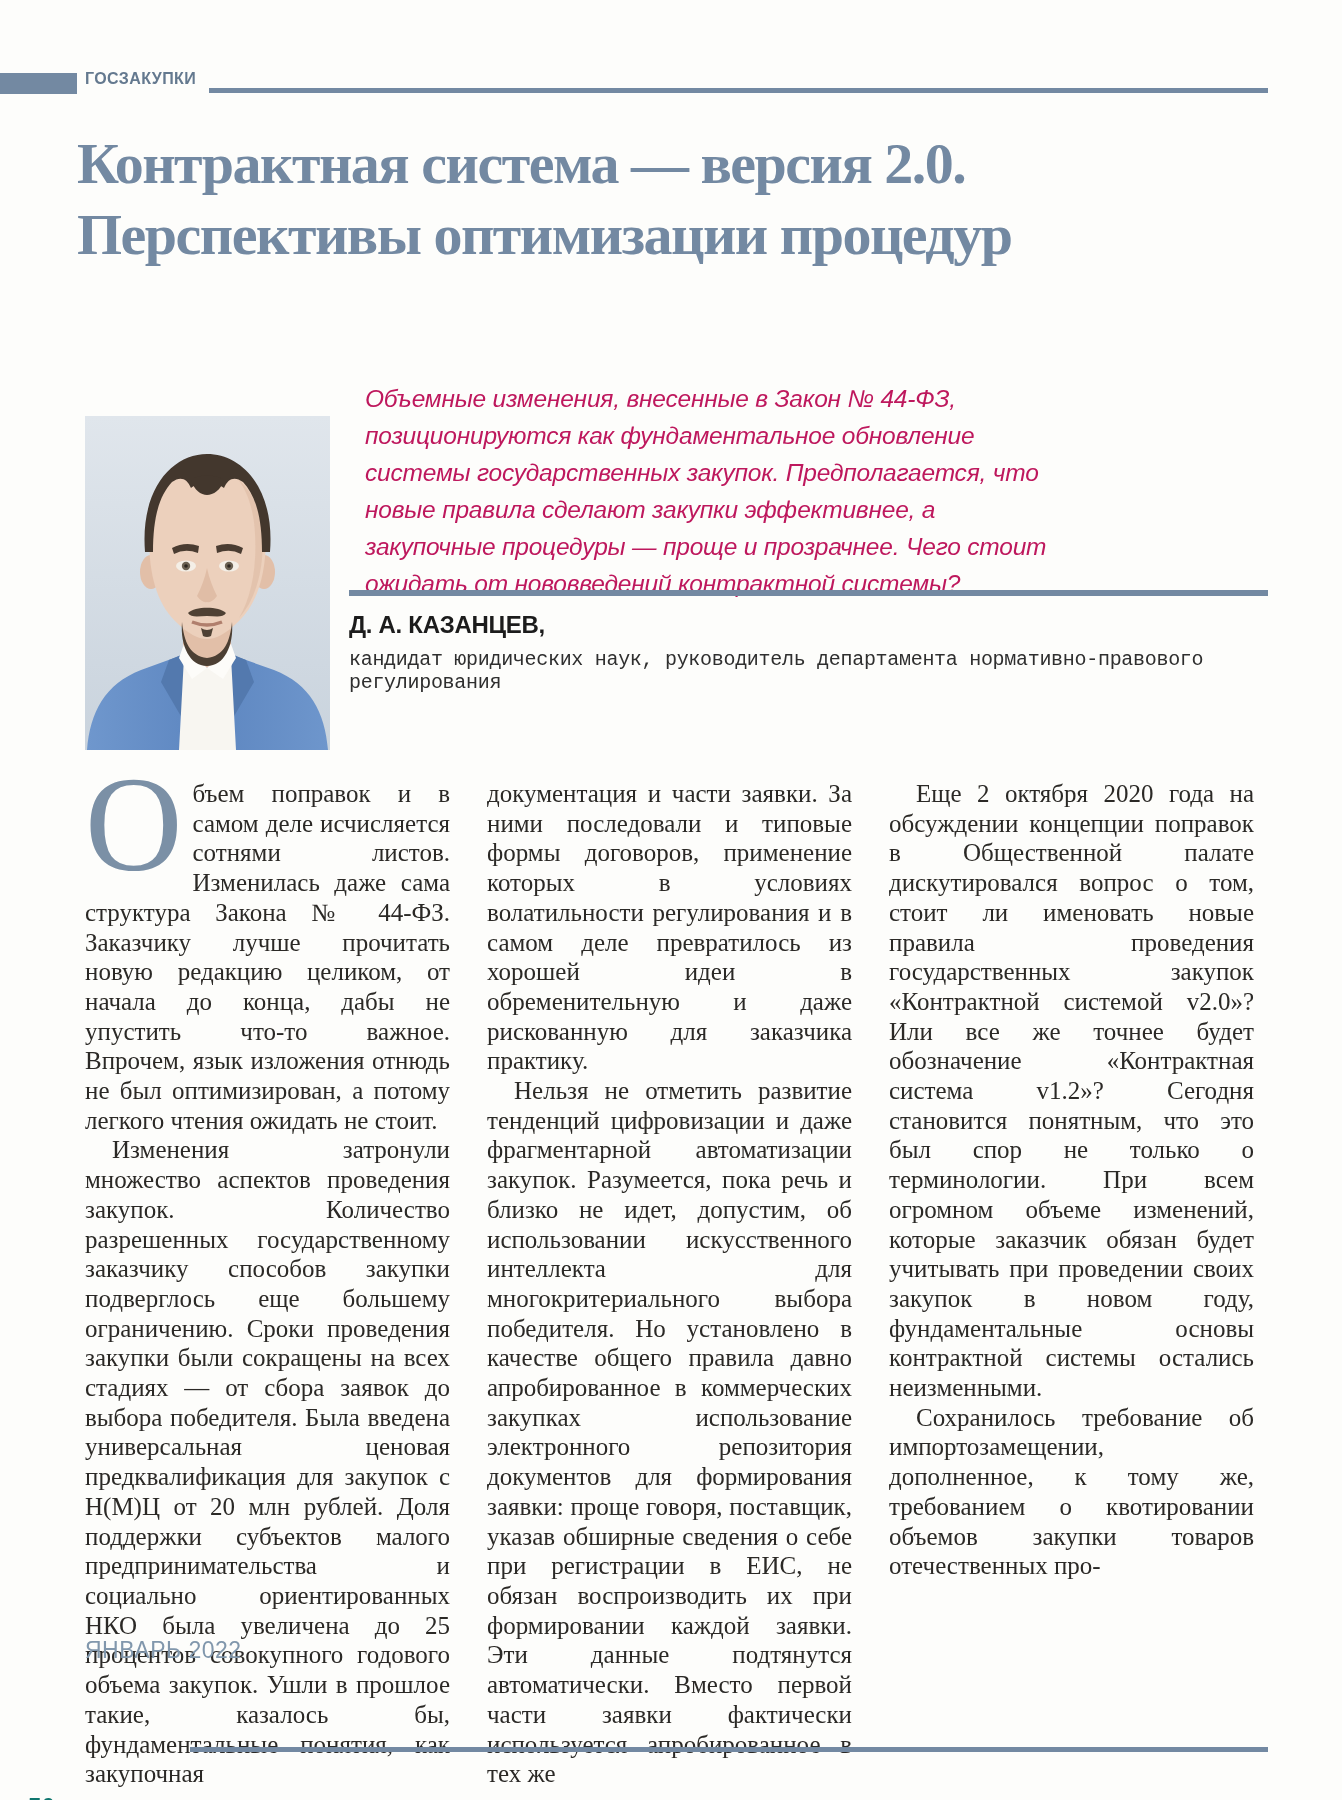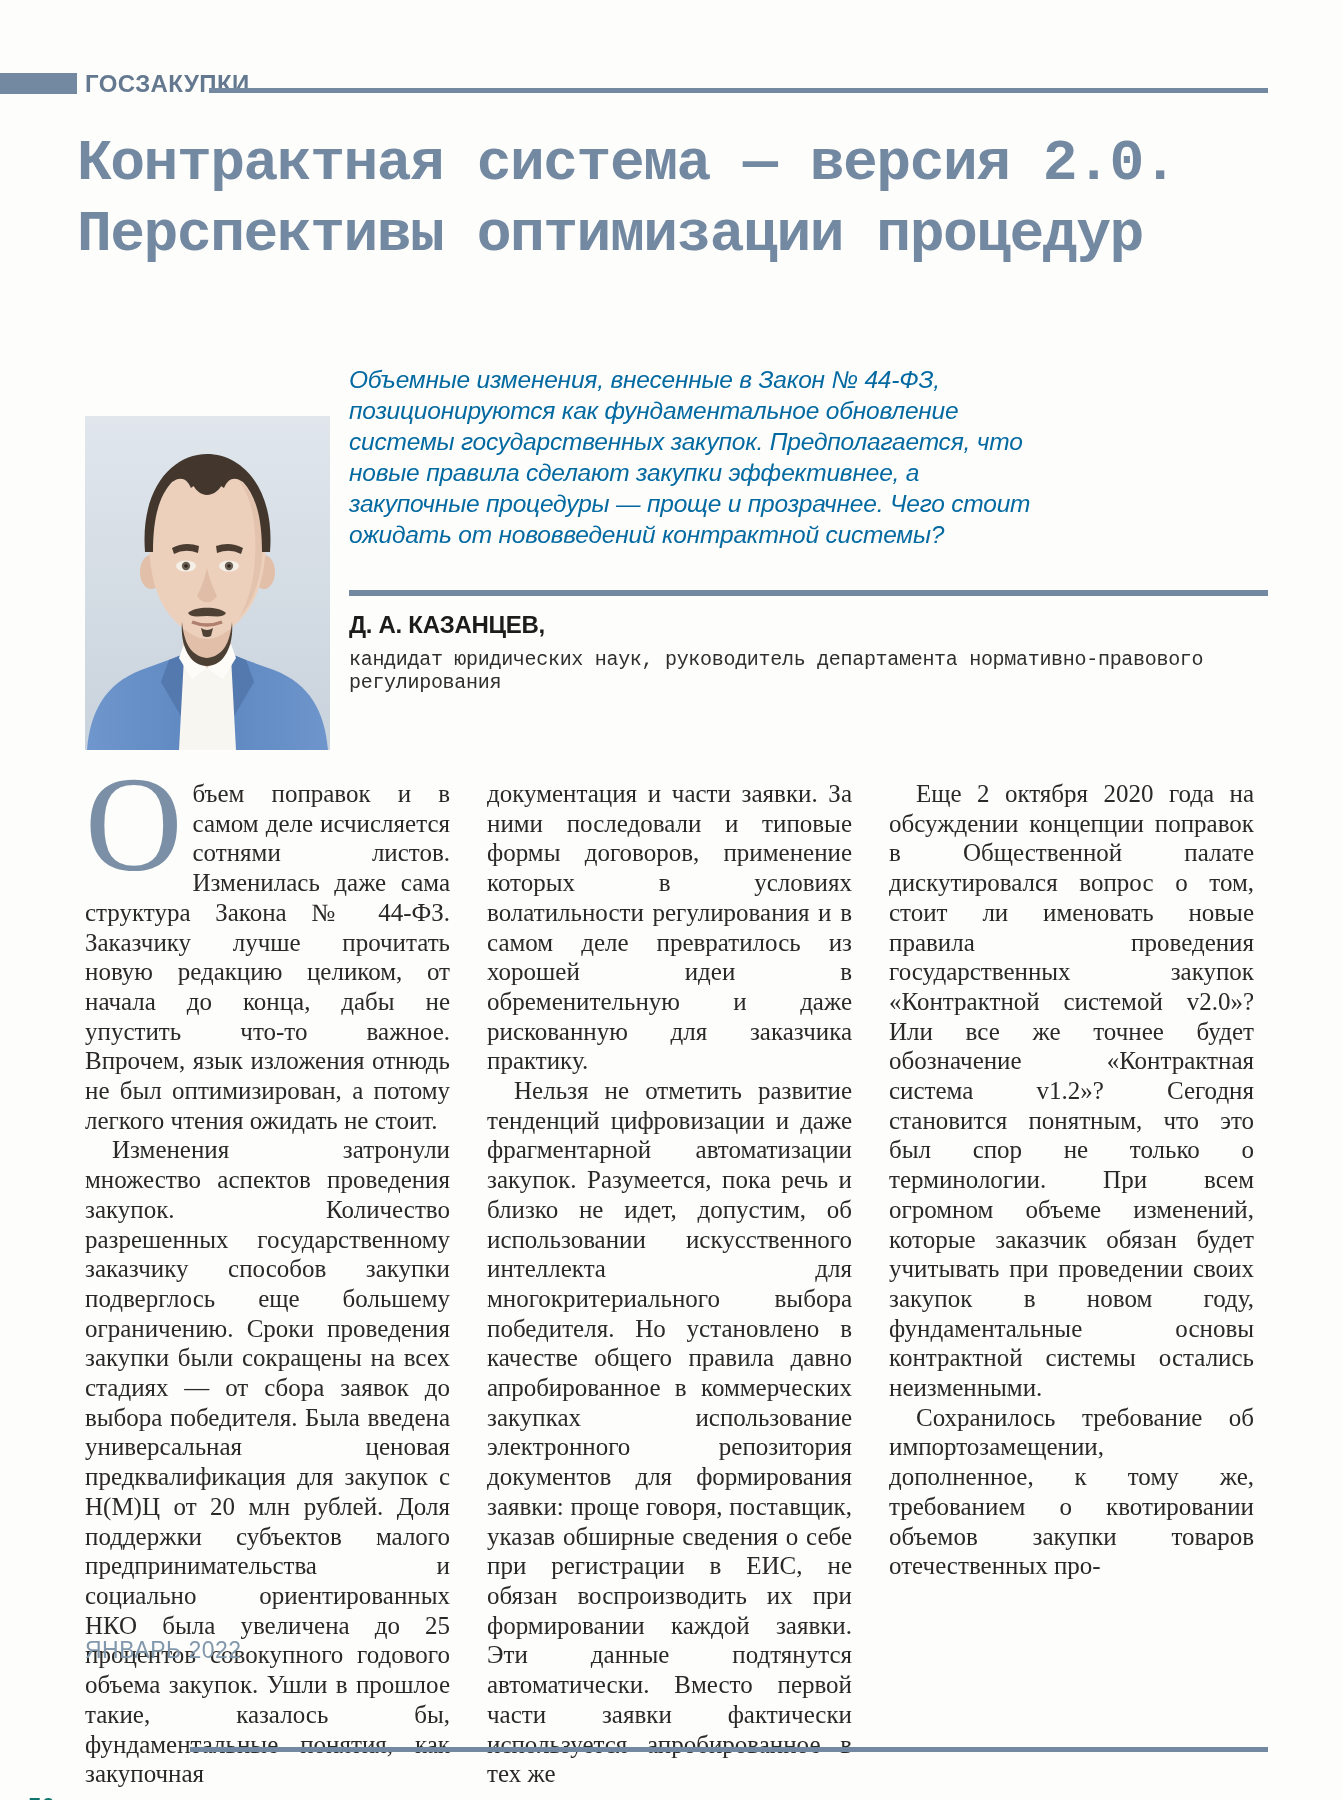--- a/index.html
+++ b/index.html
@@ -6,41 +6,41 @@
   body{
     width:1342px;height:1800px;position:relative;background:#fdfdfb;
     font-family:"Liberation Serif", serif;color:#2b2926;overflow:hidden;
   }
   .abs{position:absolute;}
 
   
   .kicker-bar{left:0;top:73px;width:77px;height:21px;background:#7389a2;}
   .kicker-label{
     left:85px;top:70px;font-family:"Liberation Sans",sans-serif;font-weight:700;
-    font-size:24px;color:#64798f;letter-spacing:.4px;
+    font-size:16px;color:#64798f;letter-spacing:.4px;
   }
   .kicker-line{left:209px;top:88px;width:1059px;height:5px;background:#7389a2;}
 
   
   .page-title{
     left:77px;top:128px;width:1150px;margin:0;
-    font-family:Liberation Mono, monospace;font-weight:700;
+    font-family:Liberation Serif, serif;font-weight:700;
     font-size:58px;line-height:71px;letter-spacing:-1.5px;color:#7389a2;
   }
   .page-title span{display:block;}
 
   
   .photo{left:85px;top:416px;width:245px;height:334px;}
   .photo svg{display:block;width:245px;height:334px;}
 
   
   .lead{
-    left:349px;top:364px;width:695px;margin:0;
+    left:349px;top:364px;width:695px;margin:16px;
     font-family:"Liberation Sans",sans-serif;font-style:italic;
-    font-size:24.5px;line-height:31px;color:#0369a1;letter-spacing:-.2px;
+    font-size:24.5px;line-height:37px;color:#be185d;letter-spacing:-.2px;
   }
 
   
   .lead-rule{left:349px;top:590px;width:919px;height:6px;background:#7389a2;}
   .author-name{
     left:349px;top:611px;font-family:"Liberation Sans",sans-serif;font-weight:700;
     font-size:24px;color:#1c1c1c;letter-spacing:-.3px;
   }
   .author-role{
     left:349px;top:648px;width:900px;font-family:Liberation Mono, monospace;

